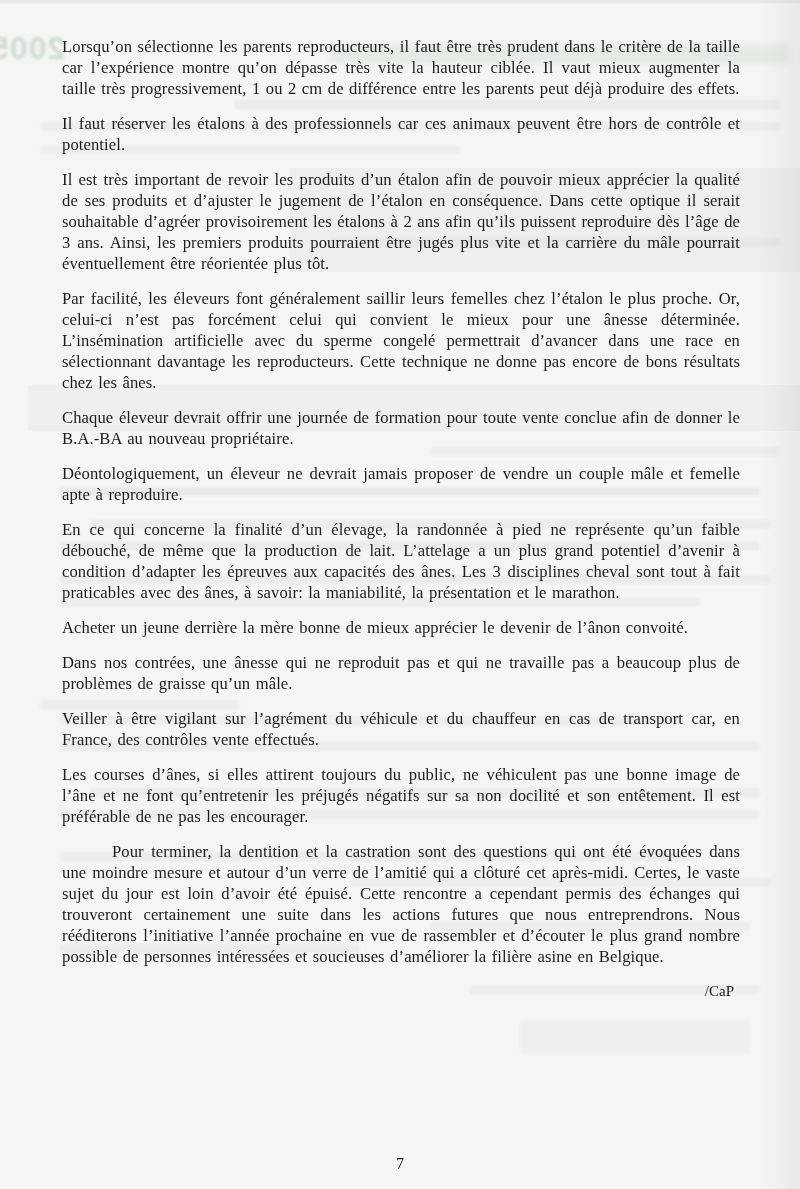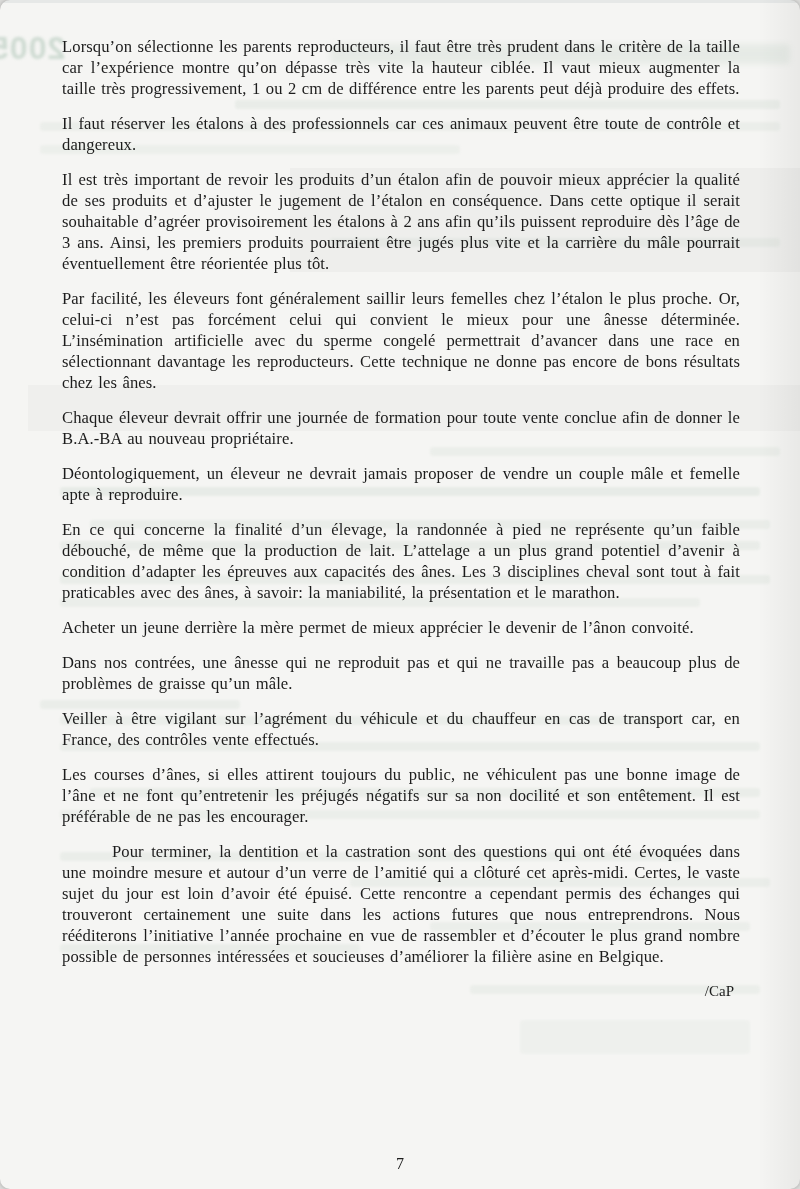--- a/index.html
+++ b/index.html
@@ -5,21 +5,20 @@
   html,body{margin:0;padding:0;background:#dcdcda;}
   .page{
     position:relative;
     width:800px;height:1189px;
     margin:0 auto;
     background:#f5f5f3;
     overflow:hidden;
     font-family:"Liberation Serif", serif;
     color:#1c1c1c;
     box-shadow:0 0 4px rgba(0,0,0,.25);
-    border-radius:10px;
   }
   
   .shade{position:absolute;pointer-events:none;}
   .shade-1{top:168px;left:290px;right:0;height:104px;background:rgba(60,70,70,.035);}
   .shade-2{top:385px;left:28px;right:0;height:46px;background:rgba(60,70,70,.03);}
   .edge-right{top:0;right:0;width:42px;height:100%;
     background:linear-gradient(to right, rgba(0,0,0,0), rgba(0,0,0,.05));}
   .edge-top{top:0;left:0;right:0;height:3px;background:rgba(120,140,150,.12);}
 
   
@@ -87,27 +86,27 @@
   <div class="gl" style="top:810px;left:60px;width:700px;opacity:.12;"></div>
   <div class="gl" style="top:852px;left:60px;width:630px;opacity:.13;"></div>
   <div class="gl" style="top:878px;left:350px;width:420px;opacity:.12;"></div>
   <div class="gl" style="top:922px;left:430px;width:320px;opacity:.12;"></div>
   <div class="gl" style="top:944px;left:60px;width:300px;opacity:.13;"></div>
   <div class="gl" style="top:985px;left:470px;width:290px;opacity:.12;"></div>
   <div class="gl" style="top:1020px;left:520px;width:230px;height:34px;opacity:.08;"></div>
 
   <div class="content">
     <p>Lorsqu’on sélectionne les parents reproducteurs, il faut être très prudent dans le critère de la taille car l’expérience montre qu’on dépasse très vite la hauteur ciblée. Il vaut mieux augmenter la taille très progressivement, 1 ou 2 cm de différence entre les parents peut déjà produire des effets.</p>
-    <p>Il faut réserver les étalons à des professionnels car ces animaux peuvent être toute de contrôle et dangereux.</p>
+    <p>Il faut réserver les étalons à des professionnels car ces animaux peuvent être hors de contrôle et potentiel.</p>
     <p>Il est très important de revoir les produits d’un étalon afin de pouvoir mieux apprécier la qualité de ses produits et d’ajuster le jugement de l’étalon en conséquence. Dans cette optique il serait souhaitable d’agréer provisoirement les étalons à 2 ans afin qu’ils puissent reproduire dès l’âge de 3 ans. Ainsi, les premiers produits pourraient être jugés plus vite et la carrière du mâle pourrait éventuellement être réorientée plus tôt.</p>
     <p>Par facilité, les éleveurs font généralement saillir leurs femelles chez l’étalon le plus proche. Or, celui-ci n’est pas forcément celui qui convient le mieux pour une ânesse déterminée. L’insémination artificielle avec du sperme congelé permettrait d’avancer dans une race en sélectionnant davantage les reproducteurs. Cette technique ne donne pas encore de bons résultats chez les ânes.</p>
     <p>Chaque éleveur devrait offrir une journée de formation pour toute vente conclue afin de donner le B.A.-BA au nouveau propriétaire.</p>
     <p>Déontologiquement, un éleveur ne devrait jamais proposer de vendre un couple mâle et femelle apte à reproduire.</p>
     <p>En ce qui concerne la finalité d’un élevage, la randonnée à pied ne représente qu’un faible débouché, de même que la production de lait. L’attelage a un plus grand potentiel d’avenir à condition d’adapter les épreuves aux capacités des ânes. Les 3 disciplines cheval sont tout à fait praticables avec des ânes, à savoir: la maniabilité, la présentation et le marathon.</p>
-    <p>Acheter un jeune derrière la mère permet de mieux apprécier le devenir de l’ânon convoité.</p>
+    <p>Acheter un jeune derrière la mère bonne de mieux apprécier le devenir de l’ânon convoité.</p>
     <p>Dans nos contrées, une ânesse qui ne reproduit pas et qui ne travaille pas a beaucoup plus de problèmes de graisse qu’un mâle.</p>
     <p>Veiller à être vigilant sur l’agrément du véhicule et du chauffeur en cas de transport car, en France, des contrôles vente effectués.</p>
     <p>Les courses d’ânes, si elles attirent toujours du public, ne véhiculent pas une bonne image de l’âne et ne font qu’entretenir les préjugés négatifs sur sa non docilité et son entêtement. Il est préférable de ne pas les encourager.</p>
     <p class="indent-first">Pour terminer, la dentition et la castration sont des questions qui ont été évoquées dans une moindre mesure et autour d’un verre de l’amitié qui a clôturé cet après-midi. Certes, le vaste sujet du jour est loin d’avoir été épuisé. Cette rencontre a cependant permis des échanges qui trouveront certainement une suite dans les actions futures que nous entreprendrons. Nous rééditerons l’initiative l’année prochaine en vue de rassembler et d’écouter le plus grand nombre possible de personnes intéressées et soucieuses d’améliorer la filière asine en Belgique.</p>
     <div class="signature">/CaP</div>
   </div>
 
   <div class="page-number">7</div>
 </div>
 

